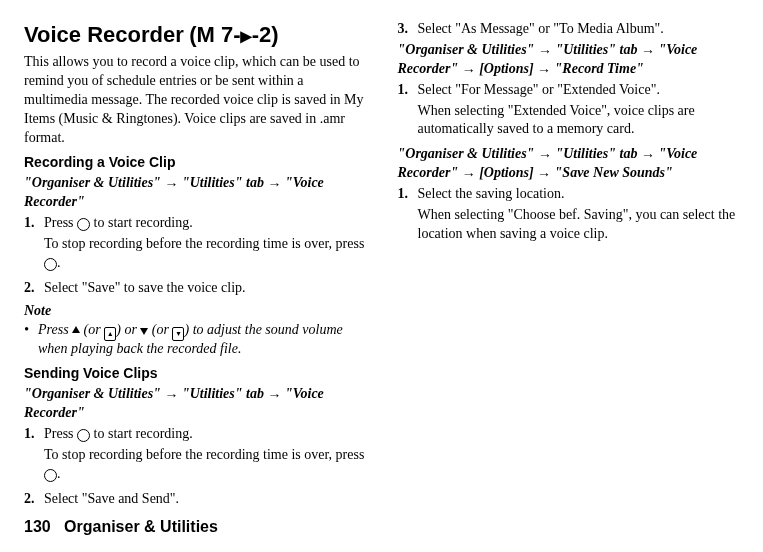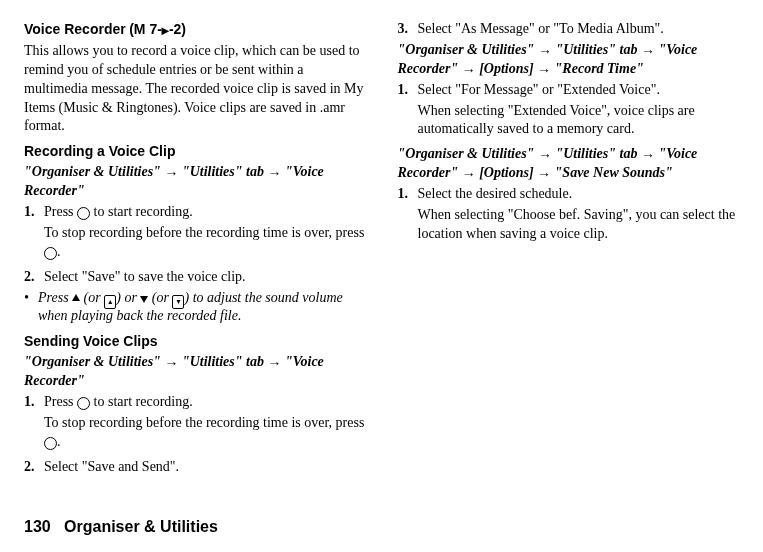--- a/index.html
+++ b/index.html
@@ -16,21 +16,21 @@
   }
   .columns {
     display: flex;
     gap: 32px;
   }
   .col {
     flex: 1;
     min-width: 0;
   }
   .title-line {
-    font-size: 14px;
+    font-size: 22px;
     font-weight: bold;
     margin-bottom: 2px;
   }
   .title-main {
     font-family: Arial, Helvetica, sans-serif;
   }
   .menu-code {
     font-family: Arial, Helvetica, sans-serif;
     font-weight: bold;
   }
@@ -155,20 +155,21 @@
     </div>
     <div class="step-detail">
       <span>To stop recording before the recording time is over, press </span><span class="icon icon-circle"></span><span>.</span>
     </div>
 
     <div class="step">
       <div class="step-num">2.</div>
       <div class="step-body">Select "Save" to save the voice clip.</div>
     </div>
 
+    <div class="note-label">Note</div>
     <div class="note-body">
       <div class="bullet">•</div>
       <div>
         <span>Press </span><span class="icon-up-tri"></span><span> (or </span><span class="icon-key">▴</span><span>) or </span><span class="icon-down-tri"></span><span> (or </span><span class="icon-key">▾</span><span>) to adjust the sound volume when playing back the recorded file.</span>
       </div>
     </div>
 
     <div class="subhead">Sending Voice Clips</div>
     <div class="path">"Organiser &amp; Utilities" → "Utilities" tab → "Voice Recorder"</div>
 
@@ -201,21 +202,21 @@
     <div class="step">
       <div class="step-num">1.</div>
       <div class="step-body">Select "For Message" or "Extended Voice".</div>
     </div>
     <div class="step-detail">When selecting "Extended Voice", voice clips are automatically saved to a memory card.</div>
 
     <div class="path">"Organiser &amp; Utilities" → "Utilities" tab → "Voice Recorder" → [Options] → "Save New Sounds"</div>
 
     <div class="step">
       <div class="step-num">1.</div>
-      <div class="step-body">Select the desired schedule.</div>
+      <div class="step-body">Select the saving location.</div>
     </div>
     <div class="step-detail">When selecting "Choose bef. Saving", you can select the location when saving a voice clip.</div>
 
   </div>
 </div>
 
 <div class="footer">
   <span>130</span>&nbsp;&nbsp;&nbsp;<span>Organiser &amp; Utilities</span>
 </div>
 

